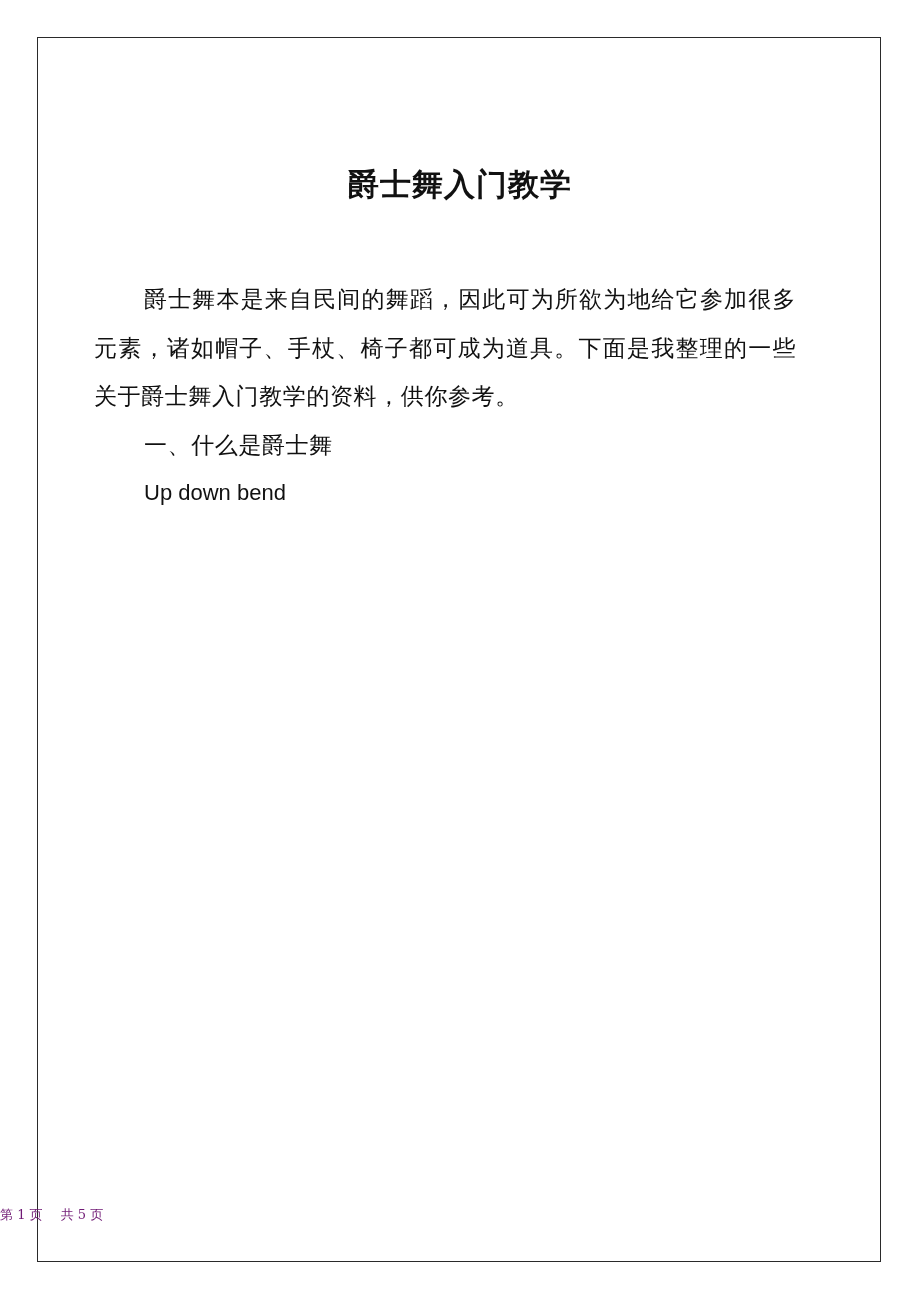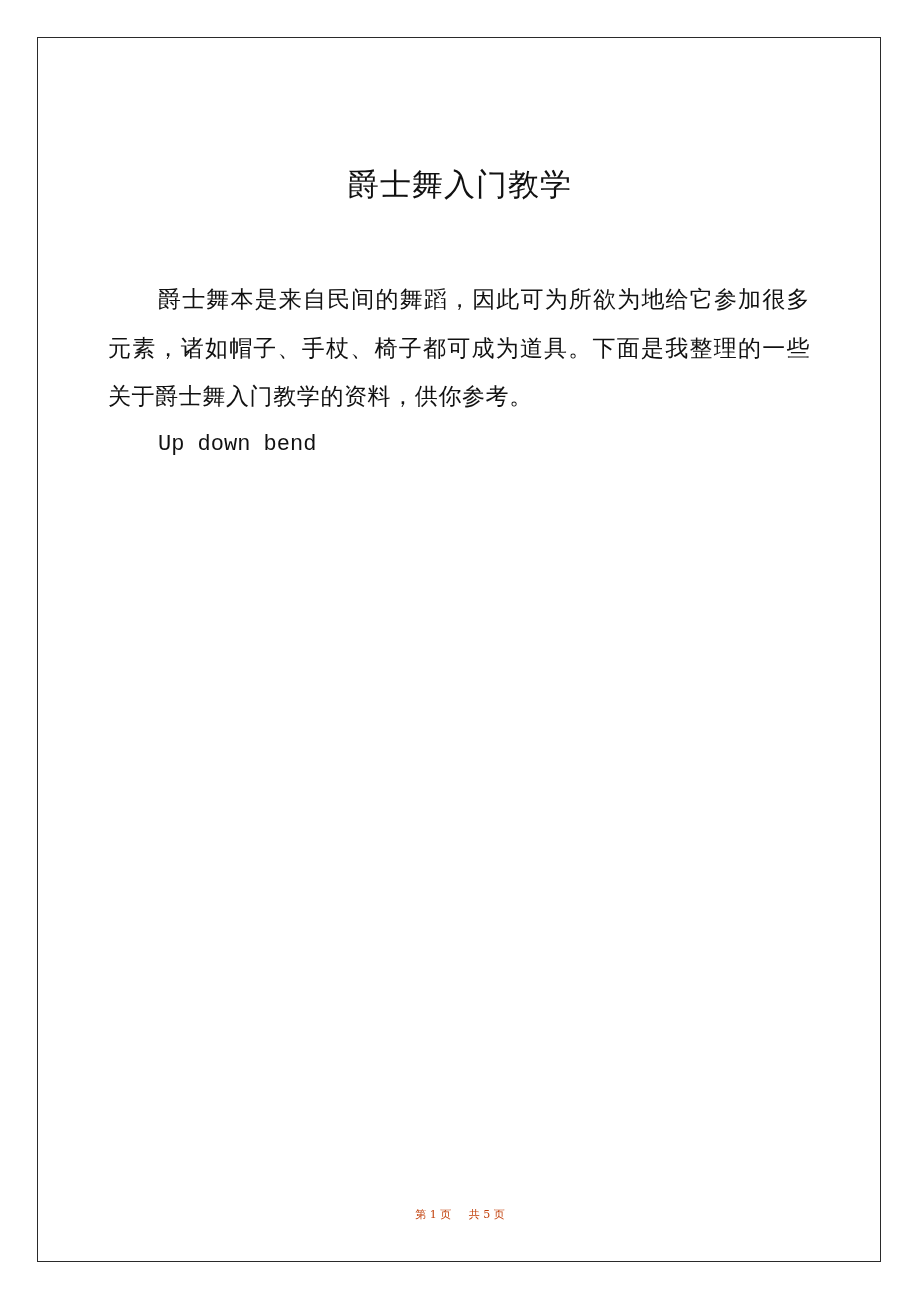--- a/index.html
+++ b/index.html
@@ -24,68 +24,69 @@
       border: 1px solid #2a2a2a;
       box-sizing: border-box;
     }
     .title {
       position: absolute;
       left: 0;
       right: 0;
       top: 143px;
       text-align: center;
       font-size: 31px;
-      font-weight: normal;
+      font-weight: bold;
       letter-spacing: 1px;
       line-height: 40px;
     }
     .content {
       position: absolute;
-      left: 108px;
+      left: 94px;
       top: 275px;
       width: 702px;
     }
     .para {
       margin: 0;
       font-size: 23px;
       line-height: 48.5px;
       text-align: justify;
       text-justify: inter-character;
       letter-spacing: 0.6px;
     }
     .indent {
       text-indent: 50px;
     }
     .latin {
-      font-family: Liberation Mono, monospace;
+      font-family: Liberation Sans, sans-serif;
       font-size: 22px;
       letter-spacing: 0;
     }
     .footer {
       position: absolute;
       left: 0;
       right: 0;
       top: 1205px;
-      text-align: center;
-      font-size: 11px;
-      color: #c2410c;
+      text-align: left;
+      font-size: 13px;
+      color: #701a75;
       line-height: 20px;
     }
     .footer span + span {
       margin-left: 14px;
     }
   </style>
 </head>
 <body>
 
 <div class="page-frame"></div>
 
 <h1 class="title">爵士舞入门教学</h1>
 
 <div class="content">
   <p class="para indent">爵士舞本是来自民间的舞蹈，因此可为所欲为地给它参加很多元素，诸如帽子、手杖、椅子都可成为道具。下面是我整理的一些关于爵士舞入门教学的资料，供你参考。</p>
+  <p class="para indent">一、什么是爵士舞</p>
   <p class="para indent latin">Up down bend</p>
 </div>
 
 <div class="footer">
   <span>第 1 页</span>
   <span>共 5 页</span>
 </div>
 
 </body></html>

